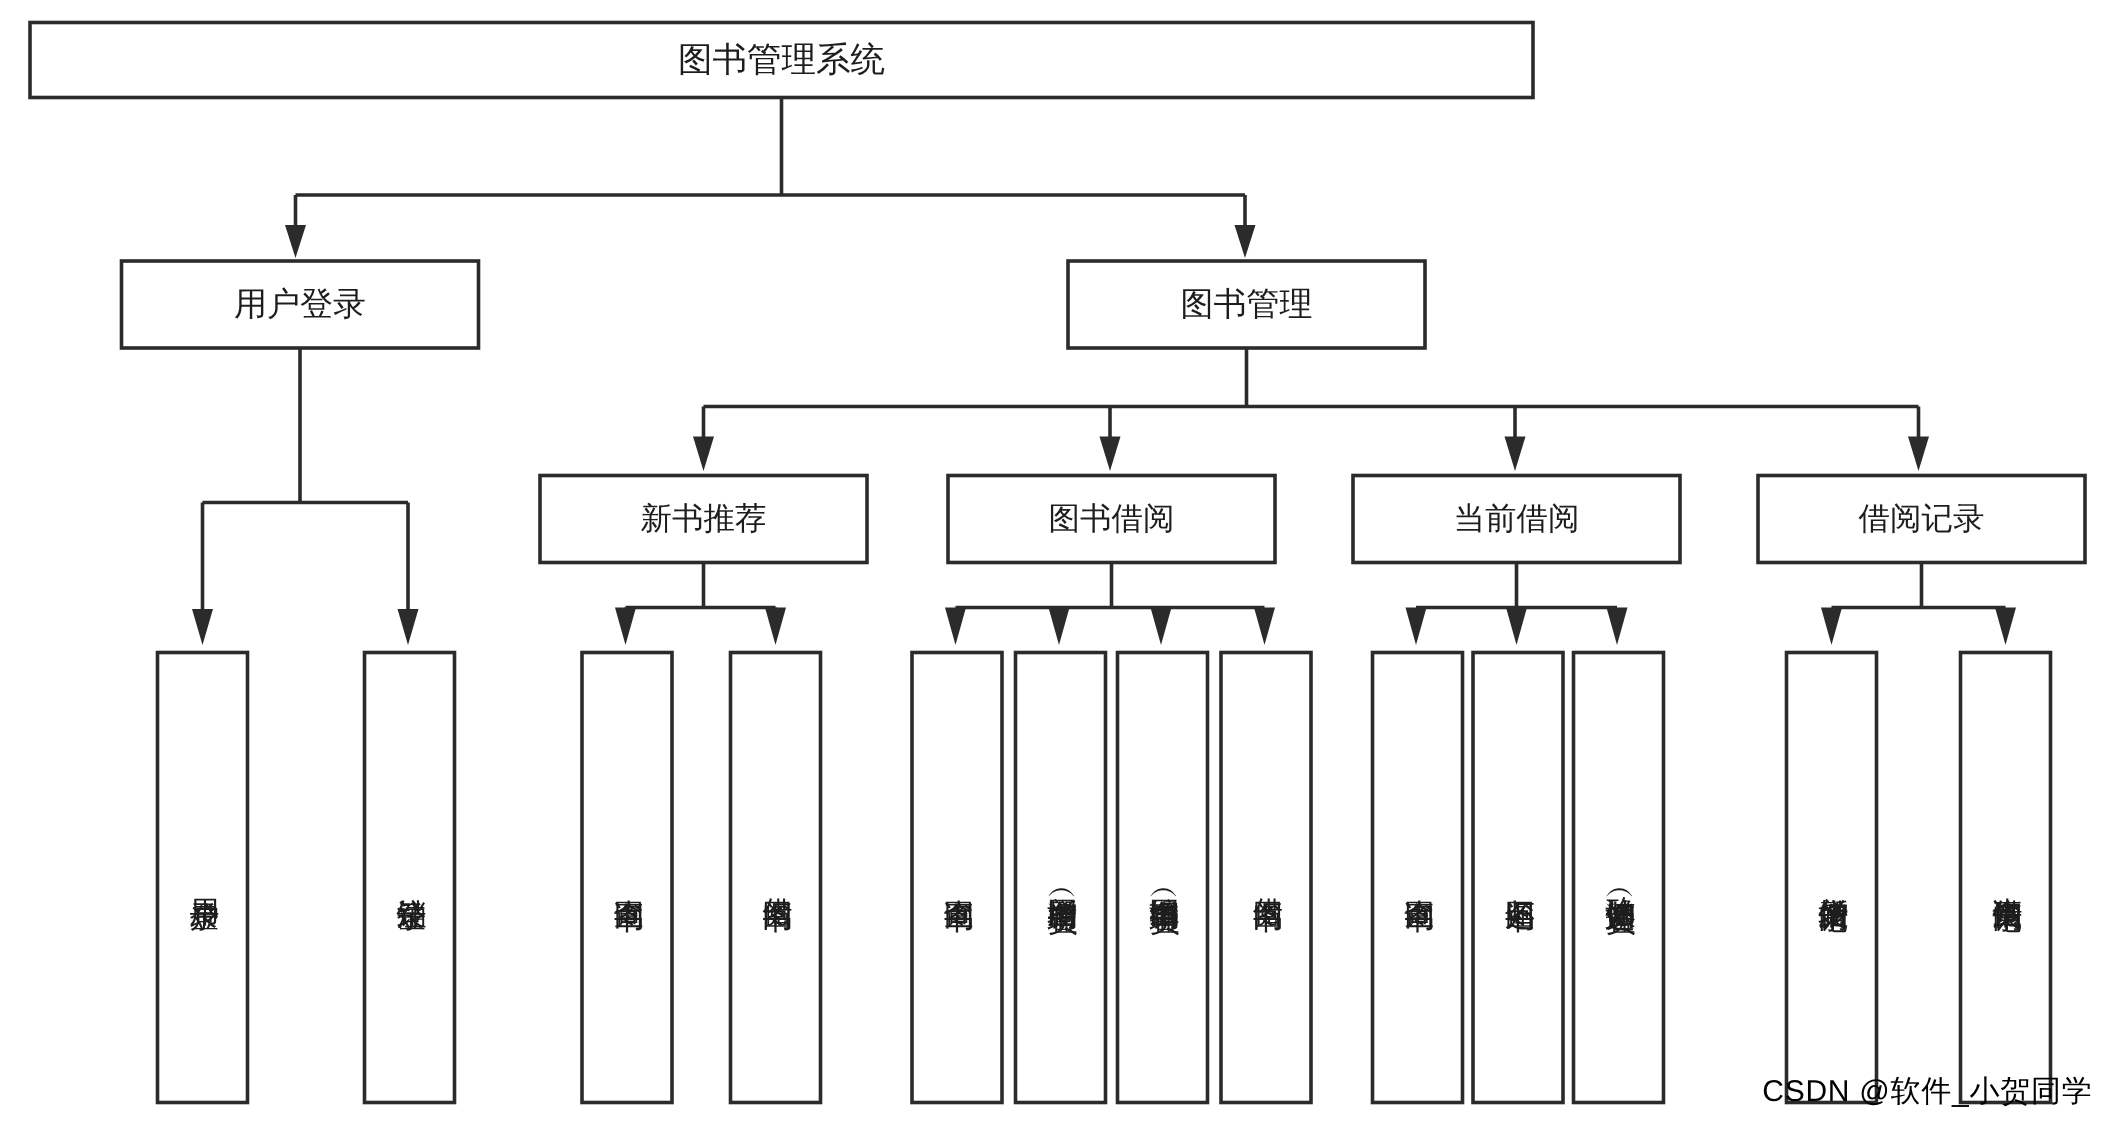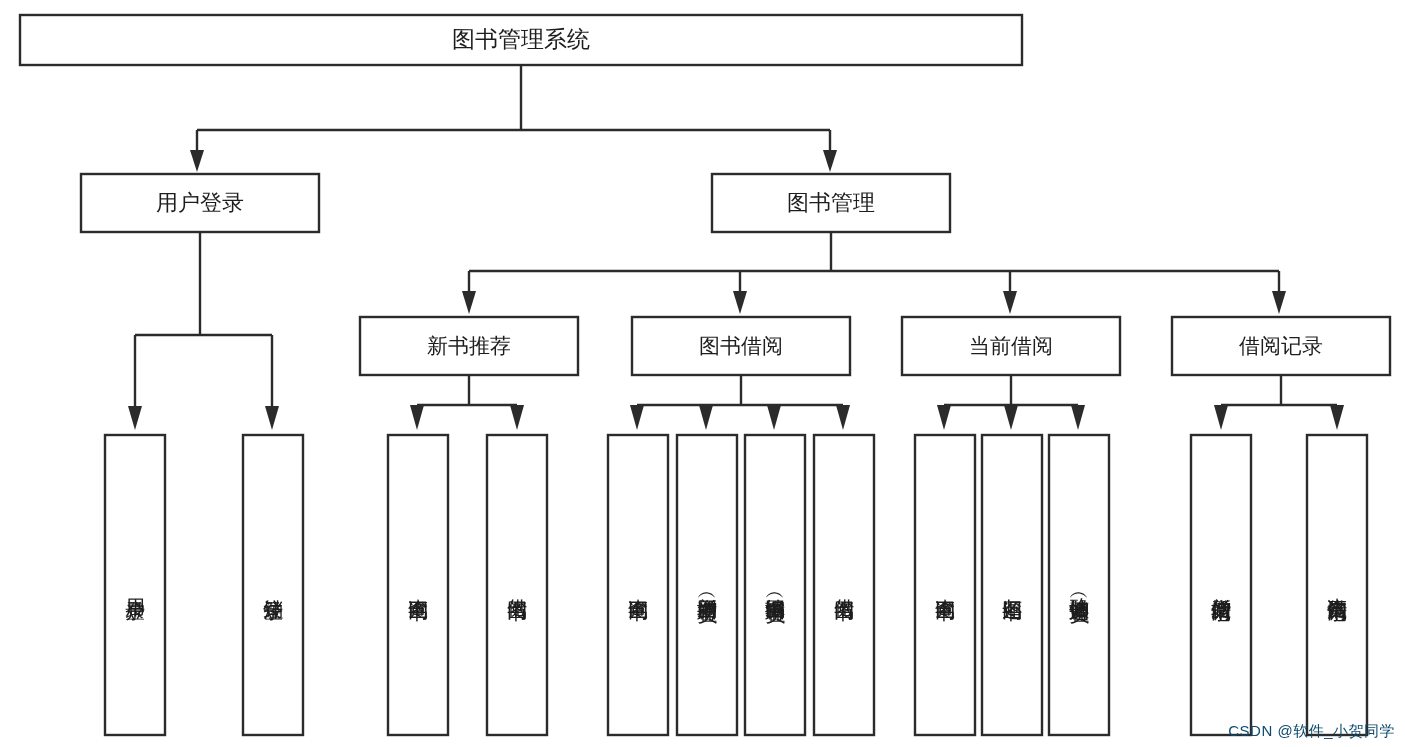--- a/index.html
+++ b/index.html
@@ -16,21 +16,21 @@
     fill:#1d1d1d;
     text-anchor:middle;
     dominant-baseline:middle;
   }
   .lvl0-label{font-size:23px;}
   .lvl1-label{font-size:22px;}
   .lvl2-label{font-size:21px;}
   .watermark{
     position:absolute;right:10px;bottom:6px;
     font-family:"Liberation Sans","DejaVu Sans",sans-serif;
-    font-size:15px;color:#0c4a6e;white-space:nowrap;
+    font-size:20px;color:#000000;white-space:nowrap;
     letter-spacing:0.5px;pointer-events:none;
   }
   .leaf-text-wrap{
     display:flex;align-items:center;justify-content:center;
     width:100%;height:100%;
     writing-mode:vertical-rl;text-orientation:upright;
     font-size:20px;line-height:1.08;color:#1d1d1d;
     letter-spacing:1px;
   }
   .leaf-fo-box{overflow:visible;}

